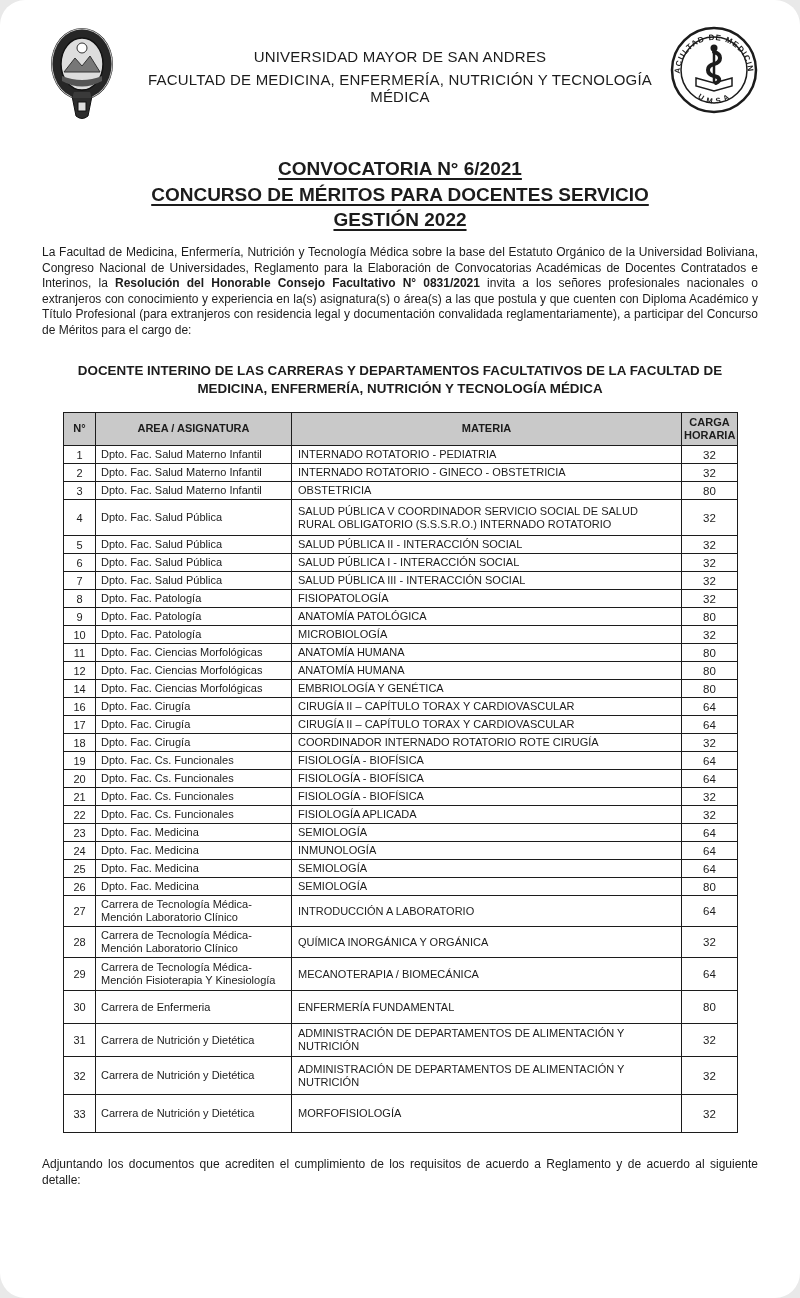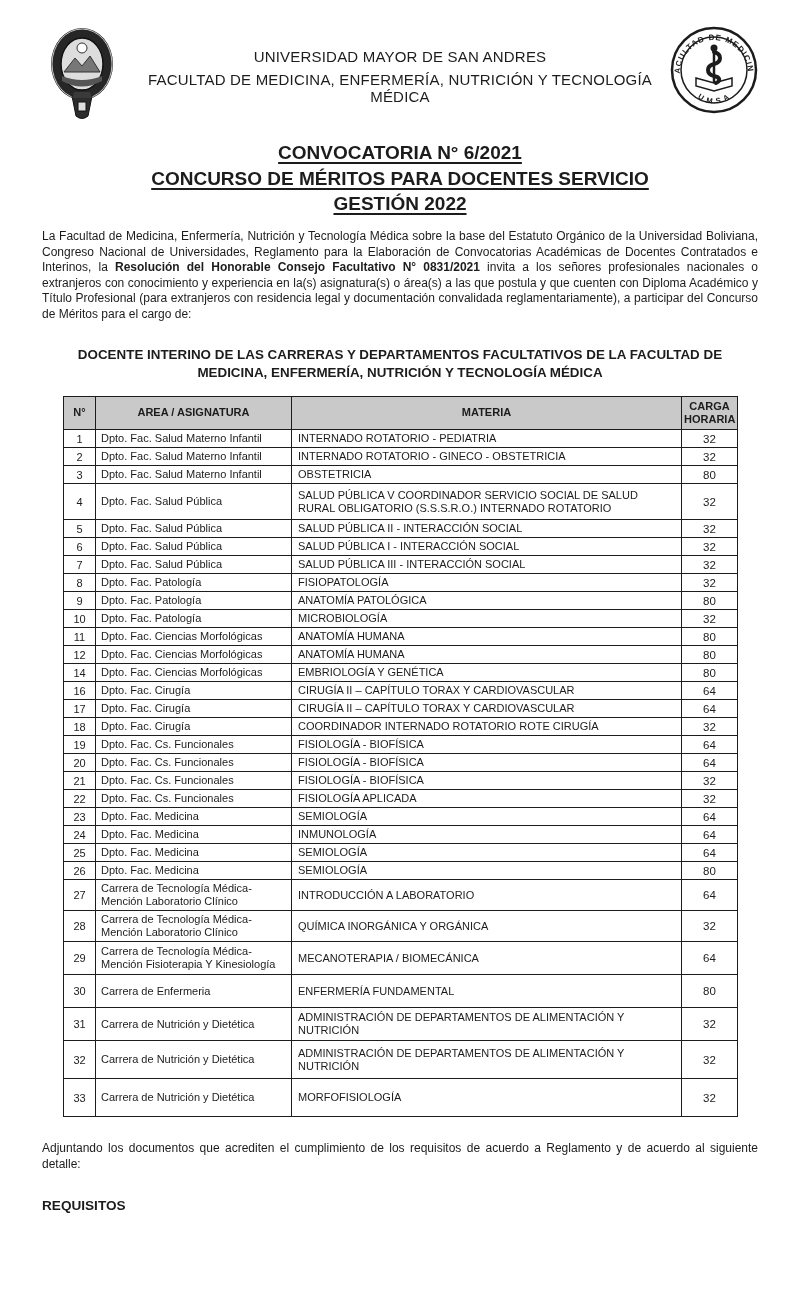--- a/index.html
+++ b/index.html
@@ -6,30 +6,31 @@
   html, body { background: #e9e9e9; }
   .page {
     position: relative;
     width: 800px; height: 1298px;
     margin: 0 auto;
     background: #fff;
     color: #1c1c1c;
     font-family: "Liberation Sans", sans-serif;
     padding: 26px 42px 20px 42px;
     overflow: hidden;
+    border-radius: 25px;
   }
   
   .doc-header { display: flex; align-items: flex-start; justify-content: space-between; }
   .logo-left { width: 92px; flex: 0 0 92px; }
   .logo-right { width: 92px; flex: 0 0 92px; display: flex; justify-content: flex-end; }
   .header-text { flex: 1; text-align: center; padding-top: 22px; }
   .header-text .uni { font-size: 15px; letter-spacing: .2px; margin-bottom: 6px; }
   .header-text .fac { font-size: 15px; letter-spacing: .2px; }
   
-  .title-block { text-align: center; margin-top: 10px; line-height: 1.35; }
+  .title-block { text-align: center; margin-top: 26px; line-height: 1.35; }
   .title-block div {
     font-size: 19px; font-weight: bold;
     text-decoration: underline;
     text-decoration-thickness: 2px;
     text-underline-offset: 3px;
   }
   
   .para {
     margin-top: 12px;
     font-size: 12px;
@@ -352,15 +353,14 @@
           <td class="col-num">33</td>
           <td class="col-area">Carrera de Nutrición y Dietética</td>
           <td class="col-materia">MORFOFISIOLOGÍA</td>
           <td class="col-carga">32</td>
         </tr>
       </tbody>
   </table>
 
   <p class="para closing">Adjuntando los documentos que acrediten el cumplimiento de los requisitos de acuerdo a Reglamento y de acuerdo al siguiente detalle:</p>
 
-  <div class="requisitos-heading">REQUISITOS</div>
 
 </div>
 
 </body></html>

